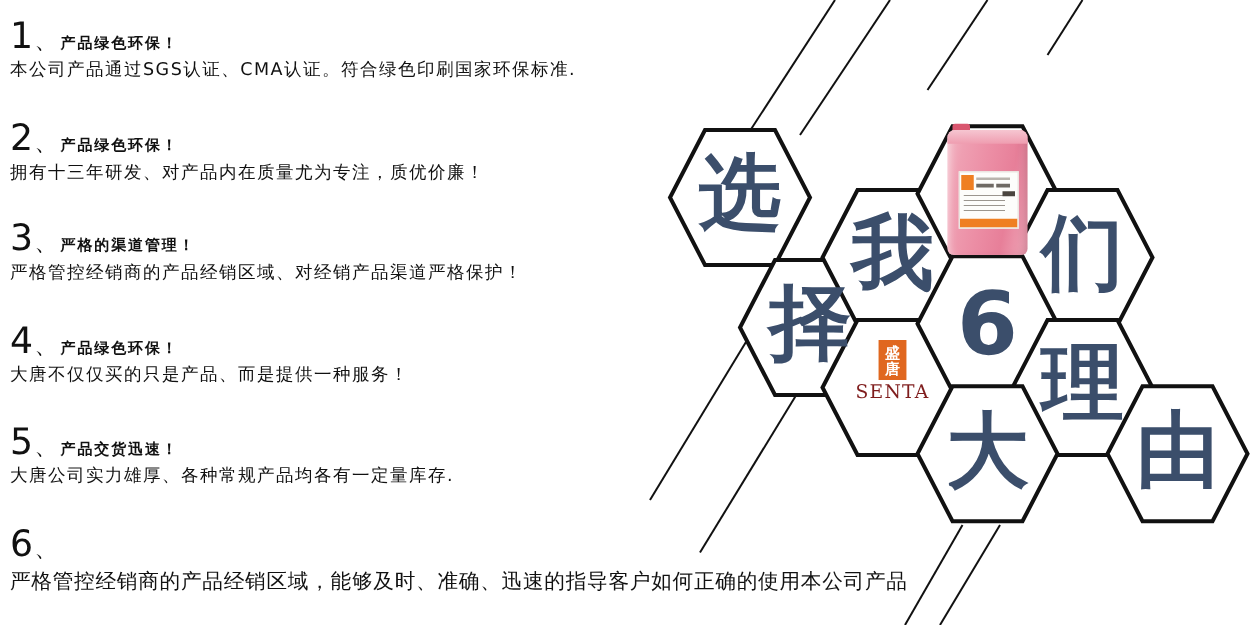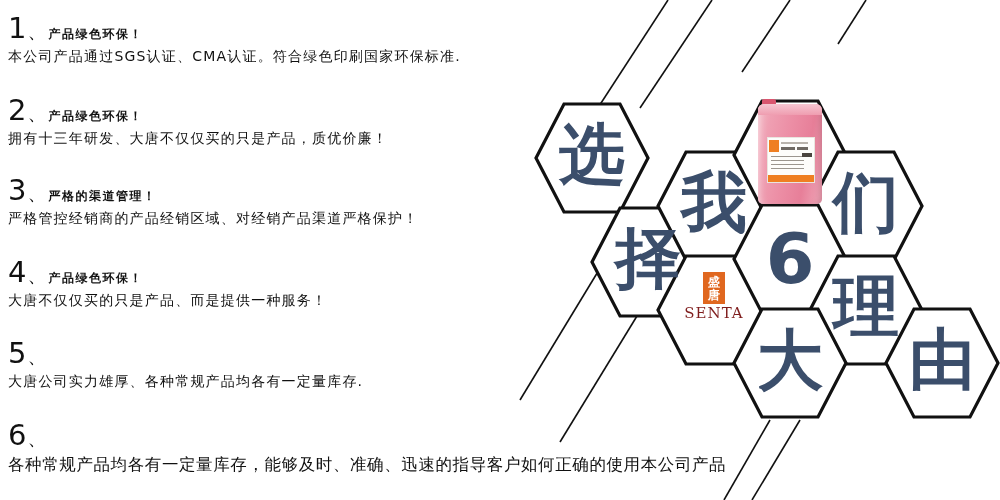--- a/index.html
+++ b/index.html
@@ -120,21 +120,21 @@
       </div>
       <div class="r-desc">本公司产品通过SGS认证、CMA认证。符合绿色印刷国家环保标准.</div>
     </div>
 
     <div class="reason i1">
       <div class="r-head">
         <span class="r-num">2</span>
         <span class="r-dun">、</span>
         <span class="r-title">产品绿色环保！</span>
       </div>
-      <div class="r-desc">拥有十三年研发、大唐不仅仅买的只是产品，质优价廉！</div>
+      <div class="r-desc">拥有十三年研发、对产品内在质量尤为专注，质优价廉！</div>
     </div>
 
     <div class="reason i2">
       <div class="r-head">
         <span class="r-num">3</span>
         <span class="r-dun">、</span>
         <span class="r-title">严格的渠道管理！</span>
       </div>
       <div class="r-desc">严格管控经销商的产品经销区域、对经销产品渠道严格保护！</div>
     </div>
@@ -145,30 +145,31 @@
         <span class="r-dun">、</span>
         <span class="r-title">产品绿色环保！</span>
       </div>
       <div class="r-desc">大唐不仅仅买的只是产品、而是提供一种服务！</div>
     </div>
 
     <div class="reason i4">
       <div class="r-head">
         <span class="r-num">5</span>
         <span class="r-dun">、</span>
+        <span class="r-title">产品交货迅速！</span>
       </div>
       <div class="r-desc">大唐公司实力雄厚、各种常规产品均各有一定量库存.</div>
     </div>
 
     <div class="reason i5">
       <div class="r-head">
         <span class="r-num">6</span>
         <span class="r-dun">、</span>
       </div>
-      <div class="r-desc">各种常规产品均各有一定量库存，能够及时、准确、迅速的指导客户如何正确的使用本公司产品</div>
+      <div class="r-desc">严格管控经销商的产品经销区域，能够及时、准确、迅速的指导客户如何正确的使用本公司产品</div>
     </div>
 
   </div>
 
   <div id="graphic">
 
     <svg width="1000" height="500" viewBox="0 0 1000 500">
 
       <g stroke="#111111" stroke-width="1.6" fill="none">
         <line x1="668" y1="0" x2="590" y2="120"></line>

